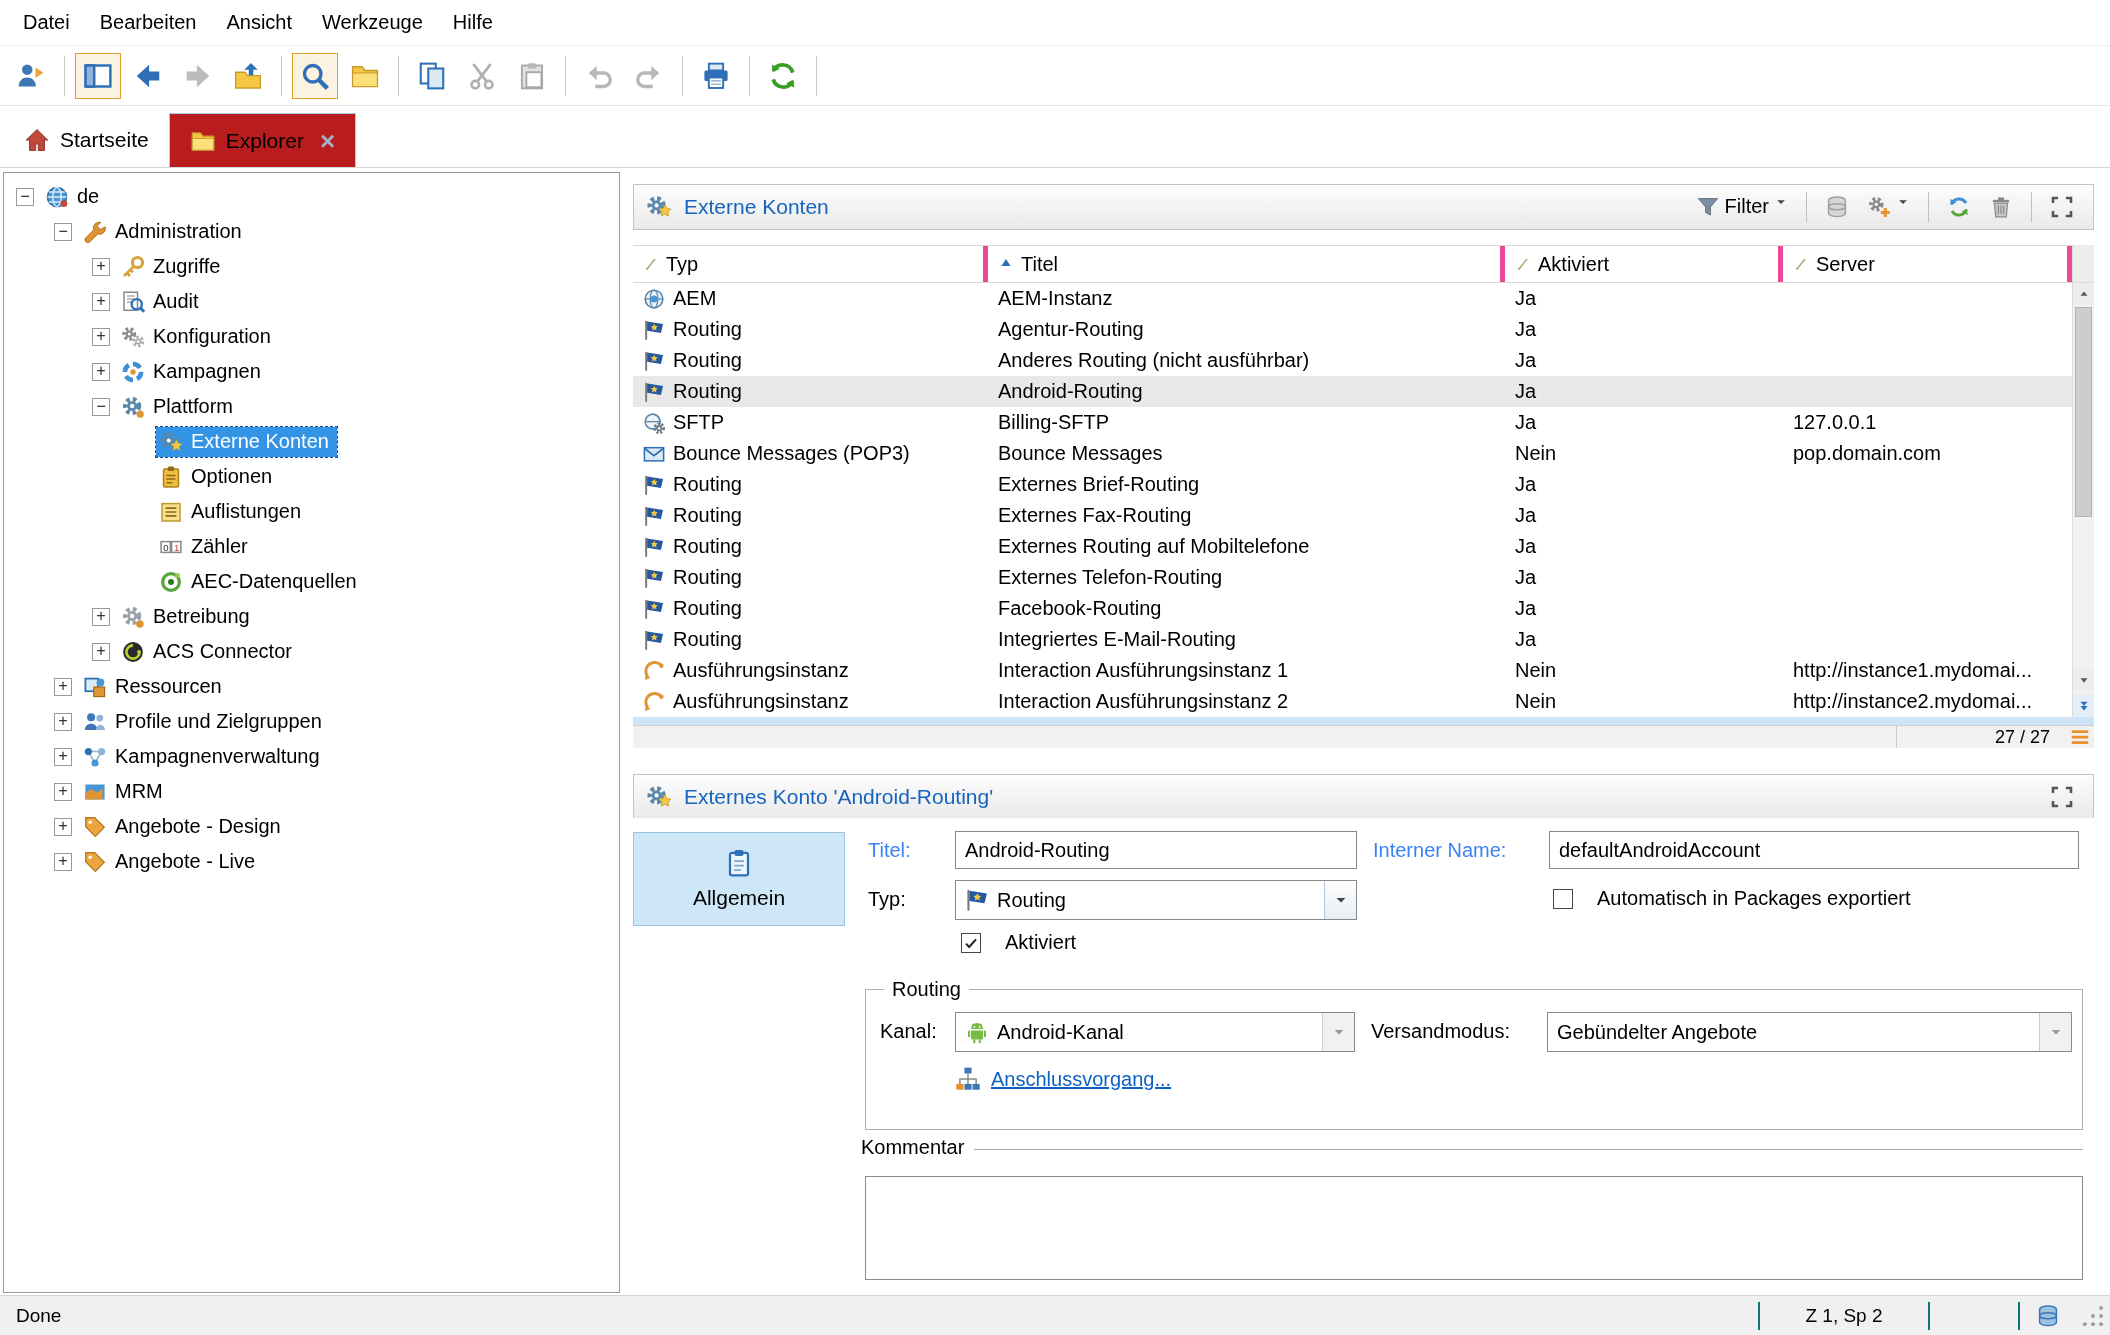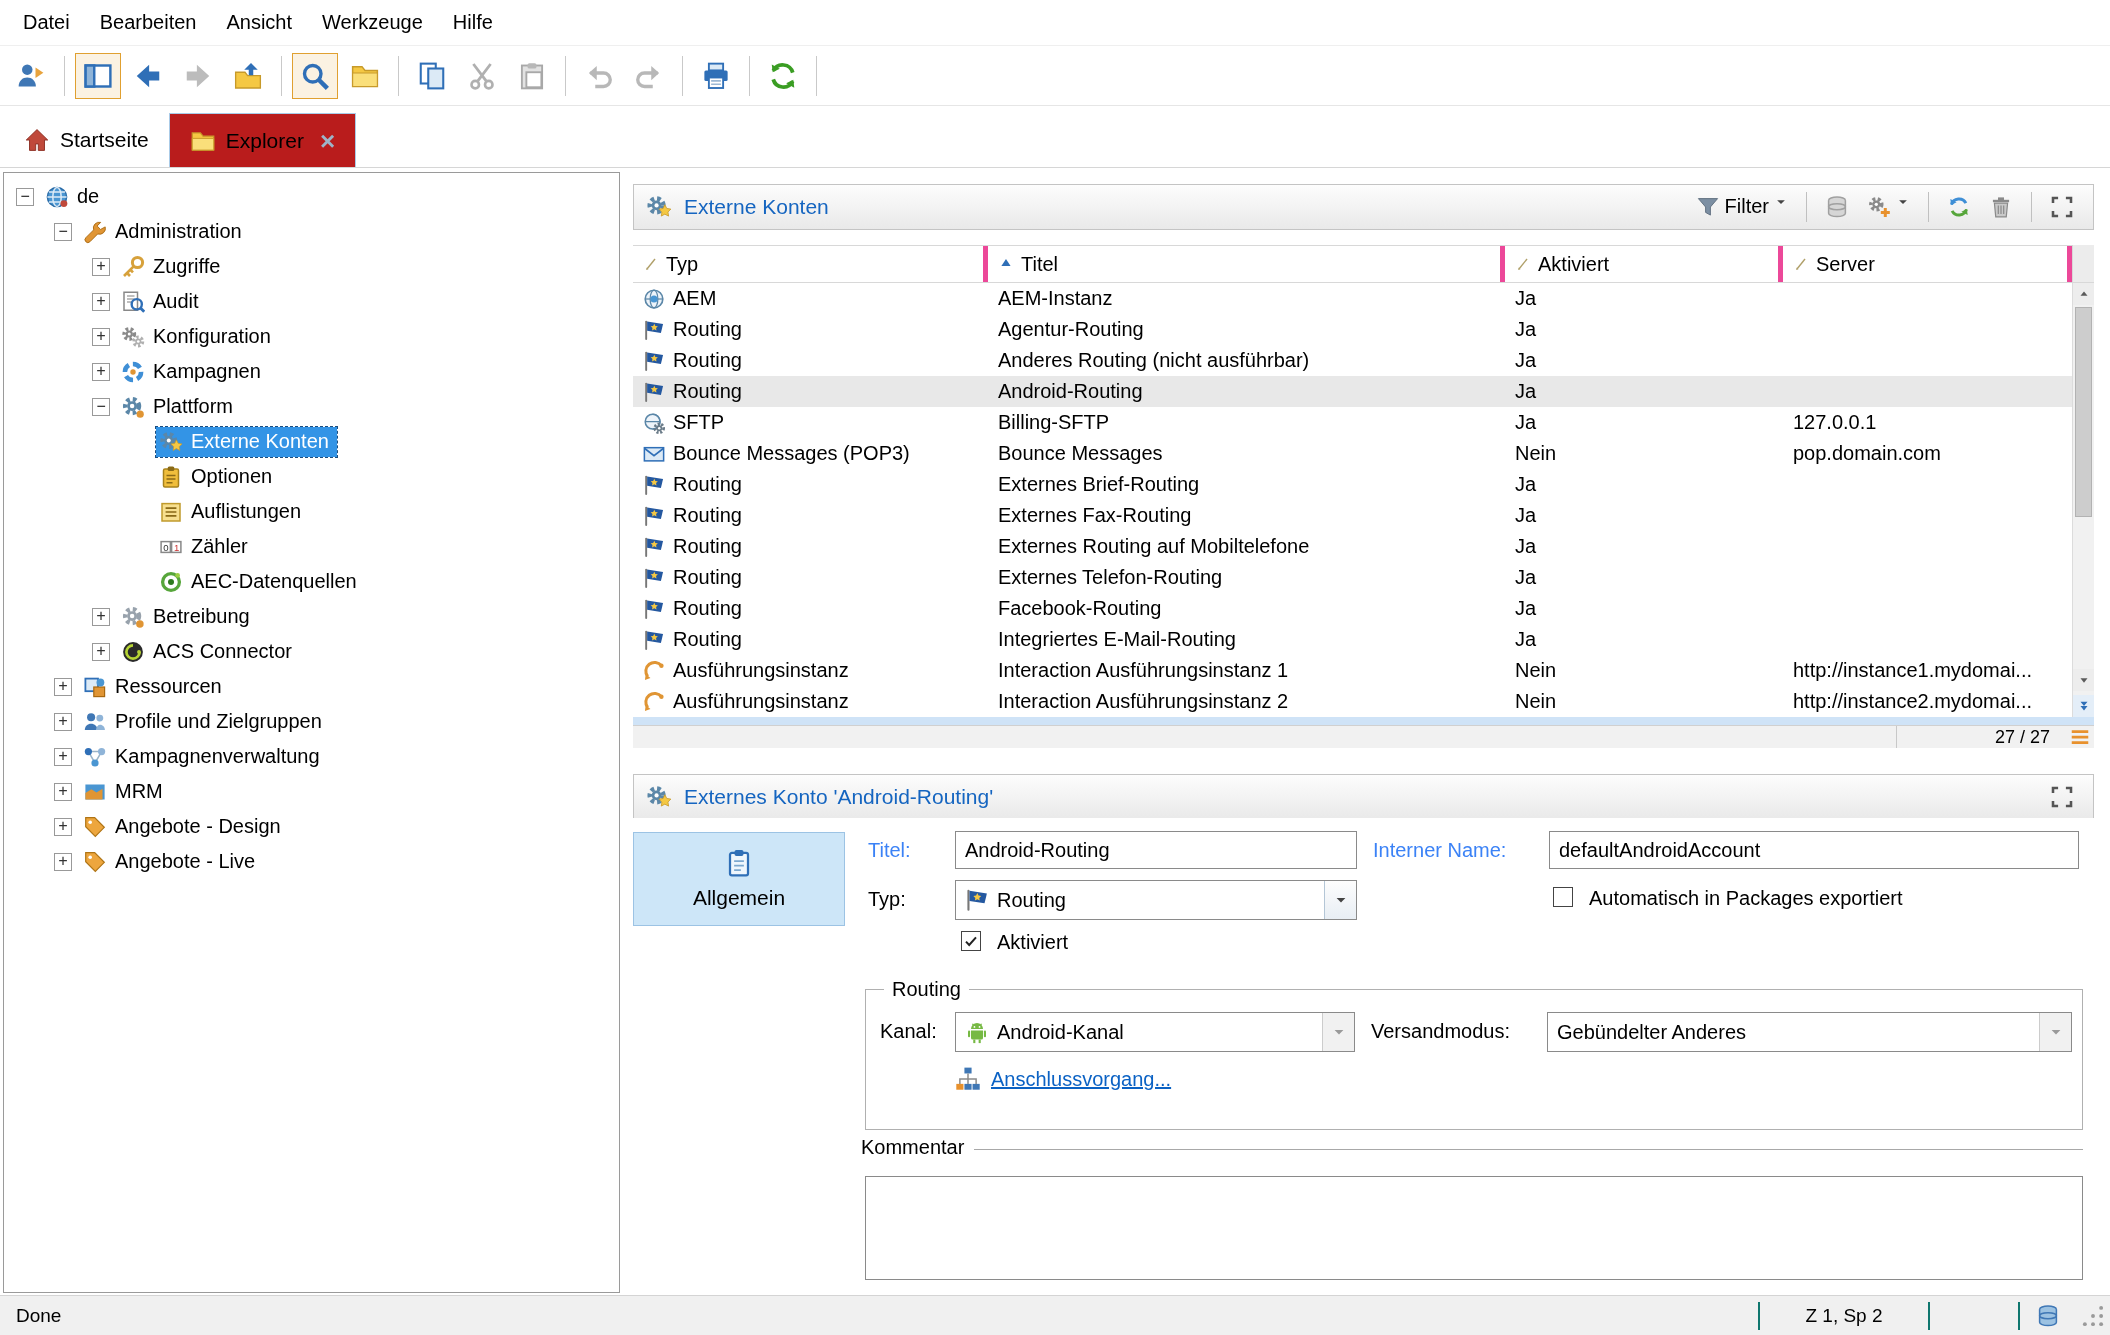--- a/index.html
+++ b/index.html
@@ -72,21 +72,21 @@
 
   
   .detail-body{position:absolute;left:0;right:0;top:650px;bottom:0;background:#fff;}
   .allgemein-tab{position:absolute;left:0;top:14px;width:212px;height:94px;background:#cde6f8;border:1px solid #9cc3e4;display:flex;flex-direction:column;align-items:center;justify-content:center;gap:8px;font-size:21px;}
   .flabel{position:absolute;white-space:nowrap;}
   .flabel.red{color:#3b82f6;}
   .text-input{position:absolute;border:1px solid #8a8a8a;padding:0 9px;font-size:20px;font-family:inherit;background:#fff;color:#000;}
   .dd{position:absolute;display:flex;align-items:center;gap:8px;background:#fff;border:1px solid #8a8a8a;padding-left:9px;}
   .dd-btn{margin-left:auto;width:32px;height:100%;background:linear-gradient(#fdfdfd,#e8eef4);border-left:1px solid #b4c6d6;display:flex;align-items:center;justify-content:center;}
   .dd-btn.disabled{background:#f1f1f1;border-left:1px solid #cccccc;}
-  .checkbox{position:absolute;display:flex;align-items:flex-start;gap:16px;white-space:nowrap;}
+  .checkbox{position:absolute;display:flex;align-items:center;gap:24px;white-space:nowrap;}
   .cb-box{width:20px;height:20px;border:1.5px solid #444;background:#fff;display:inline-flex;align-items:center;justify-content:center;flex:none;}
   .routing-group{position:absolute;left:232px;top:160px;width:1218px;height:152px;border:1px solid #b0b0b0;}
   .routing-group legend{margin-left:18px;padding:0 8px;font-size:20px;}
   .link{color:#0b62c4;text-decoration:underline;}
   .link-row{position:absolute;display:flex;align-items:center;gap:10px;}
   .kommentar-row{position:absolute;display:flex;align-items:center;gap:10px;}
   .hline{flex:1;height:1px;background:#a8a8a8;margin-top:4px;}
   .kommentar-input{position:absolute;border:1px solid #8a8a8a;resize:none;font-family:inherit;font-size:20px;padding:6px 9px;}
 
   
@@ -1001,21 +1001,21 @@
               <span class="ic t16">
                 <svg viewBox="0 0 16 16">
                   <path d="M3.6 6l4.4 4.4L12.4 6z" fill="#9a9a9a"></path>
                 </svg>
               </span>
             </span>
         </div>
 
         <div class="flabel" style="left:738px;top:202px;">Versandmodus:</div>
         <div class="dd" style="left:914px;top:194px;width:525px;height:40px;">
-          <span>Gebündelter Anderes</span>
+          <span>Gebündelter Angebote</span>
           <span class="dd-btn disabled">
               <span class="ic t16">
                 <svg viewBox="0 0 16 16">
                   <path d="M3.6 6l4.4 4.4L12.4 6z" fill="#9a9a9a"></path>
                 </svg>
               </span>
             </span>
         </div>
 
         <div class="link-row" style="left:322px;top:248px;">

